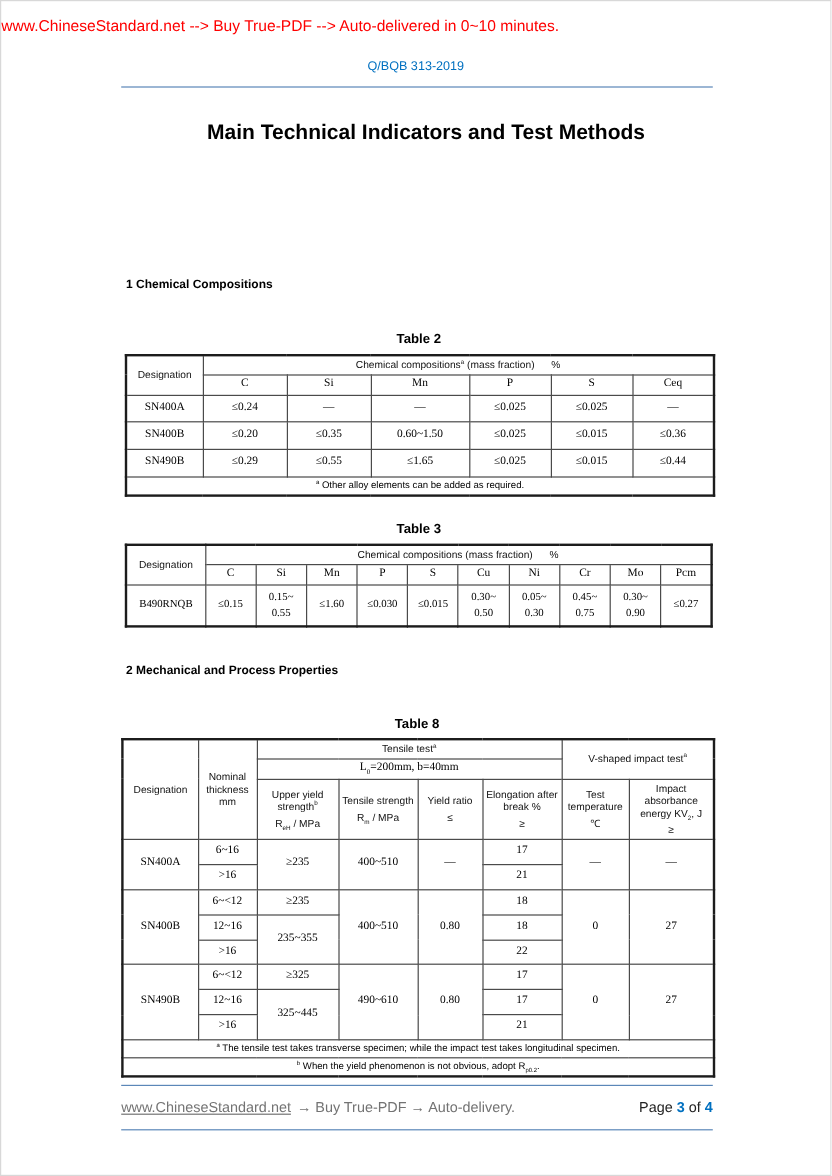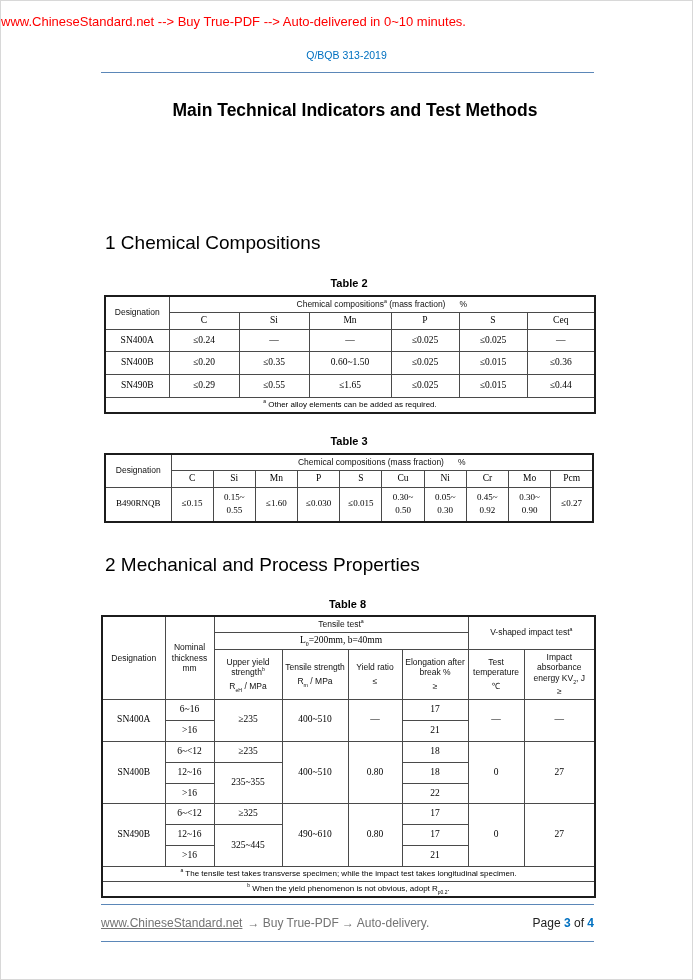--- a/index.html
+++ b/index.html
@@ -14,21 +14,21 @@
             color:#0070c0; font-size:10.5px; }
   .rule   { position:absolute; left:100px; width:493px; border-top:1px solid #5b87b8; }
   .topline   { top:71px; }
   .footline1 { top:903px; }
   .footline2 { top:940px; }
 
   .title    { position:absolute; top:99px;  left:17px; right:0; text-align:center;
               font-size:17.5px; font-weight:700; }
   .subtitle { top:141px; }
 
-  .sec  { position:absolute; left:104px; font-size:19px; font-weight:400; }
+  .sec  { position:absolute; left:104px; font-size:10px; font-weight:700; }
   .sec1 { top:231px; }
   .sec2 { top:553px; }
 
   .cap { position:absolute; text-align:center; font-size:11px; font-weight:700; }
   .t2cap { top:276px; left:103px; width:490px; }
   .t3cap { top:434px; left:103px; width:490px; }
   .t8cap { top:597px; left:100px; width:493px; }
 
   table.tbl { position:absolute; border-collapse:collapse; table-layout:fixed;
               background:#fff; border:2px solid #1c1c1c; }
@@ -166,21 +166,21 @@
         <td class="val preline">0.15~
 0.55</td>
         <td class="val">≤1.60</td>
         <td class="val">≤0.030</td>
         <td class="val">≤0.015</td>
         <td class="val preline">0.30~
 0.50</td>
         <td class="val preline">0.05~
 0.30</td>
         <td class="val preline">0.45~
-0.92</td>
+0.75</td>
         <td class="val preline">0.30~
 0.90</td>
         <td class="val">≤0.27</td>
       </tr>
     </tbody>
   </table>
 
   <div class="sec sec2">2 Mechanical and Process Properties</div>
 
   <div class="cap t8cap">Table 8</div>

